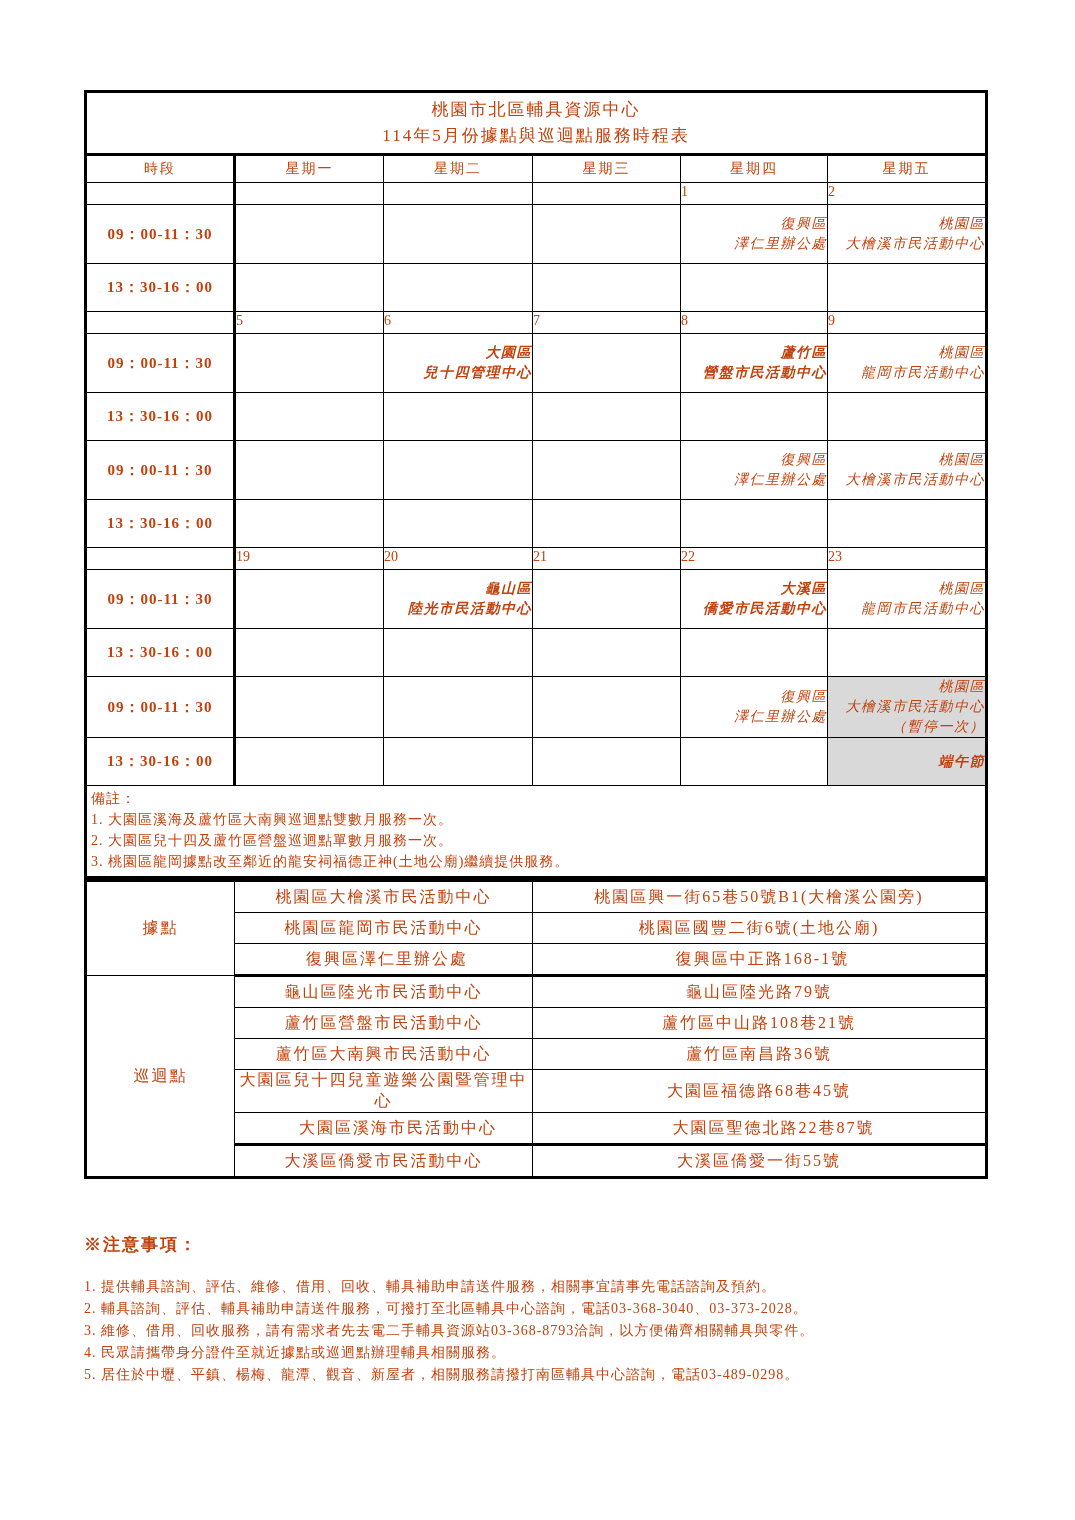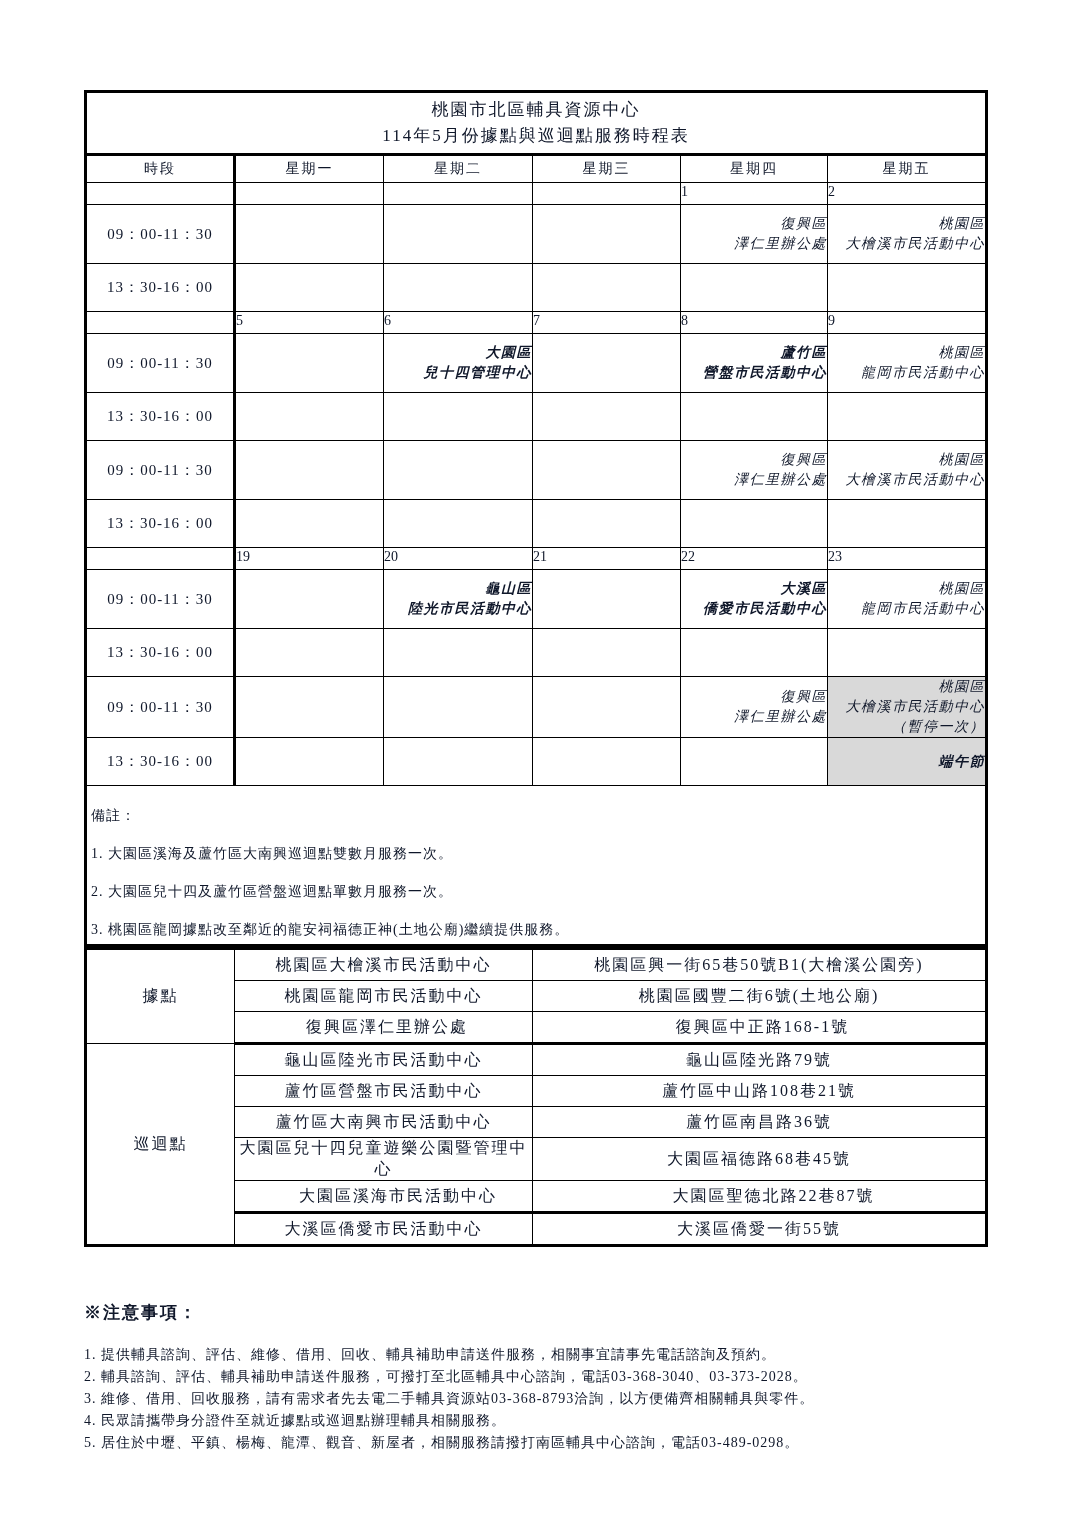--- a/index.html
+++ b/index.html
@@ -1,20 +1,20 @@
 <!DOCTYPE html>
 <html><head>
 <meta charset="utf-8">
 <style>
   html,body { margin:0; padding:0; background:#ffffff; }
   .page {
     position:relative;
     width:1075px; height:1520px;
     background:#ffffff;
-    color:#0f172a;
+    color:#c2410c;
     font-family:"Liberation Serif","DejaVu Serif",serif;
     overflow:hidden;
   }
   .content { position:absolute; left:84px; top:90px; width:901px; }
 
   
   table.schedule {
     border-collapse:collapse;
     table-layout:fixed;
     width:901px;
@@ -53,20 +53,21 @@
     padding-left:2px;
   }
   .row-morning td { height:58px; border-bottom:2px solid #000; }
   .row-afternoon td { height:47px; border-bottom:3px solid #000; }
 
   .time-label {
     text-align:center;
     vertical-align:middle;
     font-size:15px;
     letter-spacing:1px;
+    font-weight:bold;
   }
   .content-cell {
     text-align:right;
     vertical-align:middle;
     font-size:14px;
     line-height:20px;
     letter-spacing:1.5px;
     white-space:pre-line;
     font-style:italic;
   }
@@ -74,21 +75,21 @@
   .shaded { background:#d9d9d9; }
 
   .notes-cell {
     height:84px;
     text-align:left;
     vertical-align:top;
     padding:2px 4px 4px 4px !important;
     font-size:14px;
     letter-spacing:1px;
   }
-  .notes-cell .note-line { line-height:21px;margin-top:17px; }
+  .notes-cell .note-line { line-height:21px; }
 
   
   .section-title {
     font-size:17px;
     font-weight:bold;
     letter-spacing:2px;
     margin:0;
   }
   .addr-title { margin-top:26px; margin-bottom:7px; }
   .notice-title { margin-top:54px; margin-bottom:20px; }

